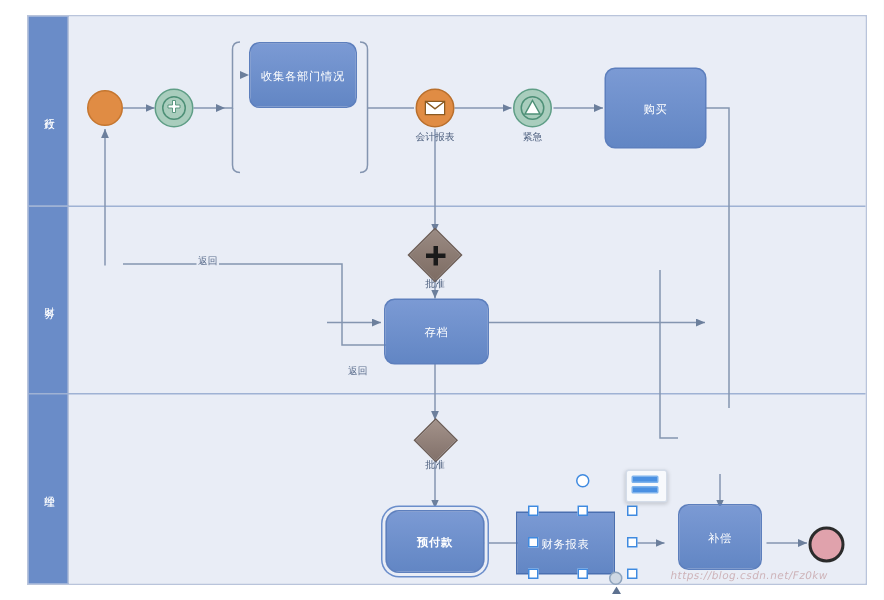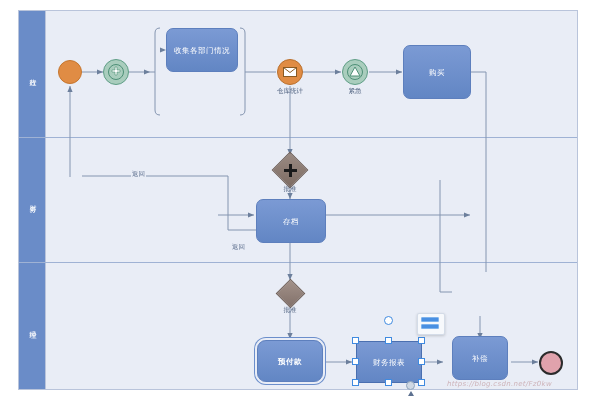--- a/index.html
+++ b/index.html
@@ -183,21 +183,21 @@
     <span>收集各部门情况</span>
   </div>
 
 
   <div class="ev ev-msg" style="left:277px;top:59px;width:26px;height:26px;">
     <svg width="14" height="10" viewBox="0 0 14 10">
       <rect x="0.5" y="0.5" width="13" height="9" fill="#ffffff" stroke="#8a5a22" stroke-width="1"></rect>
       <path d="M0.5,0.5 L7,5.5 L13.5,0.5" fill="none" stroke="#8a5a22" stroke-width="1"></path>
     </svg>
   </div>
-  <div class="node-label" style="left:268px;top:87px;width:44px;">仓库统计</div>
+  <div class="node-label" style="left:268px;top:87px;width:44px;">会计报表</div>
 
   <div class="ev ev-ring" style="left:342px;top:59px;width:26px;height:26px;">
     <div class="ev-ring-inner">
       <svg width="12" height="11" viewBox="0 0 12 11">
         <path d="M6,1 L11,10 L1,10 z" fill="#ffffff" stroke="#4e9077" stroke-width="1"></path>
       </svg>
     </div>
   </div>
   <div class="node-label" style="left:338px;top:87px;width:34px;">紧急</div>
 
@@ -218,21 +218,21 @@
   <div class="edge-label" style="left:131px;top:170px;">返回</div>
   <div class="edge-label" style="left:231px;top:243px;">返回</div>
 
   <div class="gw gw-dia-plain" style="left:280px;top:283px;width:21px;height:21px;"></div>
   <div class="node-label" style="left:272px;top:306px;width:36px;">批准</div>
 
   <div class="task double" style="left:257px;top:340px;width:66px;height:42px;font-weight:bold;">
     <span>预付款</span>
   </div>
 
-  <div class="task selected" style="left:356px;top:341px;width:66px;height:42px;justify-content:center;">
+  <div class="task selected" style="left:344px;top:341px;width:66px;height:42px;justify-content:center;">
     <span>财务报表</span>
   </div>
   <div class="handle" style="left:352px;top:337px;"></div>
   <div class="handle" style="left:385px;top:337px;"></div>
   <div class="handle" style="left:418px;top:337px;"></div>
   <div class="handle" style="left:352px;top:358px;"></div>
   <div class="handle" style="left:418px;top:358px;"></div>
   <div class="handle" style="left:352px;top:379px;"></div>
   <div class="handle" style="left:385px;top:379px;"></div>
   <div class="handle" style="left:418px;top:379px;"></div>

